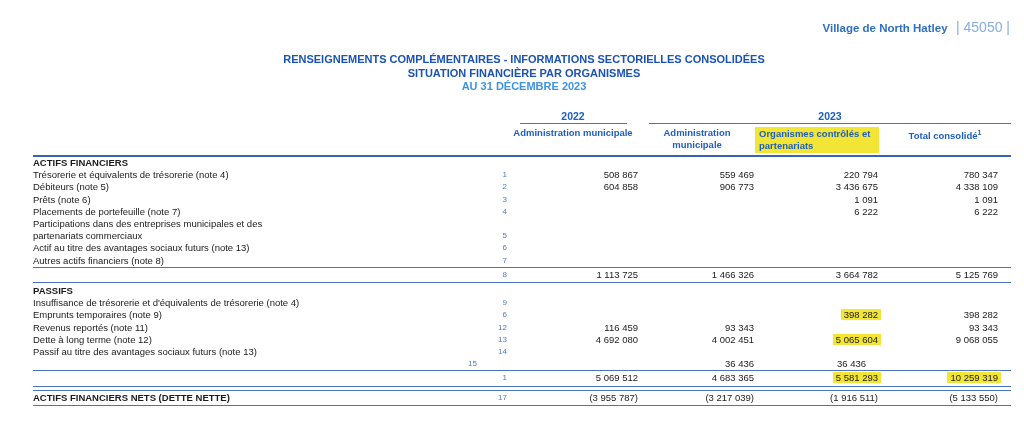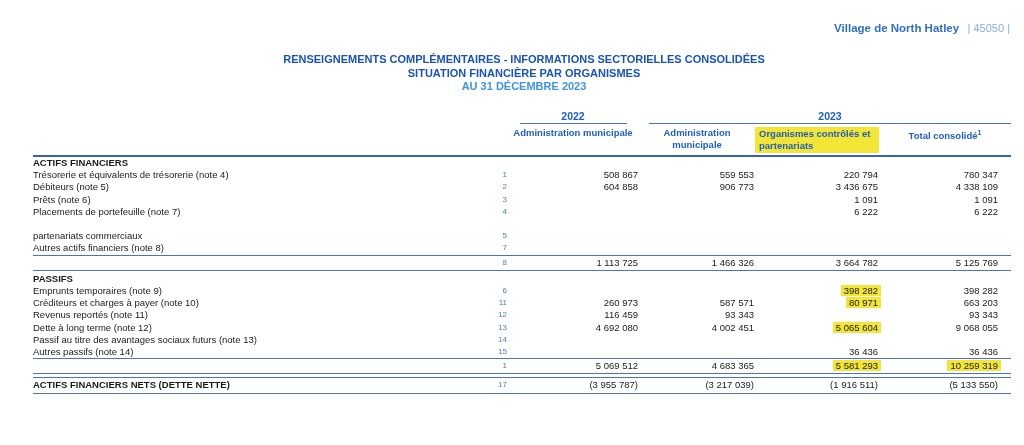--- a/index.html
+++ b/index.html
@@ -12,21 +12,21 @@
     --hl:#f2e535;
     --ink:#1a1a1a;
   }
   *{margin:0;padding:0;box-sizing:border-box;}
   html,body{background:#ffffff;}
   body{font-family:"Liberation Sans","DejaVu Sans",sans-serif;color:var(--ink);}
   .page{position:relative;width:1024px;height:445px;background:#ffffff;overflow:hidden;}
 
   .entity{position:absolute;top:18px;right:14px;white-space:nowrap;}
   .entity .name{font-weight:bold;font-size:11.5px;color:#2f6fc0;}
-  .entity .code{font-size:11px;color:#86aede;margin-left:4px;}
+  .entity .code{font-size:14px;color:#86aede;margin-left:4px;}
 
   .titles{position:absolute;top:53px;left:12px;width:100%;text-align:center;}
   .titles .t{font-weight:bold;font-size:11px;color:var(--title-blue);line-height:13.5px;}
   .titles .d{font-weight:bold;font-size:11px;color:var(--date-blue);line-height:13.5px;}
 
   .table{position:absolute;left:33px;top:108px;width:978px;}
   .grid{display:grid;grid-template-columns:444px 30px 132px 116px 124px 132px;}
 
   
   .yr-row .ycell{display:flex;justify-content:center;}
@@ -100,21 +100,21 @@
           <div class="num"></div>
           <div class="v c1"></div>
           <div class="v c2"></div>
           <div class="v c3"></div>
           <div class="v c4"></div>
         </div>
         <div class="grid row item">
           <div class="label">Trésorerie et équivalents de trésorerie (note 4)</div>
           <div class="num">1</div>
           <div class="v c1">508 867</div>
-          <div class="v c2">559 553</div>
+          <div class="v c2">559 469</div>
           <div class="v c3">220 794</div>
           <div class="v c4">780 347</div>
         </div>
         <div class="grid row item">
           <div class="label">Débiteurs (note 5)</div>
           <div class="num">2</div>
           <div class="v c1">604 858</div>
           <div class="v c2">906 773</div>
           <div class="v c3">3 436 675</div>
           <div class="v c4">4 338 109</div>
@@ -129,29 +129,38 @@
         </div>
         <div class="grid row item">
           <div class="label">Placements de portefeuille (note 7)</div>
           <div class="num">4</div>
           <div class="v c1"></div>
           <div class="v c2"></div>
           <div class="v c3">6 222</div>
           <div class="v c4">6 222</div>
         </div>
         <div class="grid row item">
+          <div class="label">Participations dans des entreprises municipales et des</div>
           <div class="num"></div>
           <div class="v c1"></div>
           <div class="v c2"></div>
           <div class="v c3"></div>
           <div class="v c4"></div>
         </div>
         <div class="grid row item">
           <div class="label">partenariats commerciaux</div>
           <div class="num">5</div>
+          <div class="v c1"></div>
+          <div class="v c2"></div>
+          <div class="v c3"></div>
+          <div class="v c4"></div>
+        </div>
+        <div class="grid row item">
+          <div class="label">Actif au titre des avantages sociaux futurs (note 13)</div>
+          <div class="num">6</div>
           <div class="v c1"></div>
           <div class="v c2"></div>
           <div class="v c3"></div>
           <div class="v c4"></div>
         </div>
         <div class="grid row item rb">
           <div class="label">Autres actifs financiers (note 8)</div>
           <div class="num">7</div>
           <div class="v c1"></div>
           <div class="v c2"></div>
@@ -168,34 +177,34 @@
         </div>
         <div class="grid row section after-gap">
           <div class="label">PASSIFS</div>
           <div class="num"></div>
           <div class="v c1"></div>
           <div class="v c2"></div>
           <div class="v c3"></div>
           <div class="v c4"></div>
         </div>
         <div class="grid row item">
+          <div class="label">Insuffisance de trésorerie et d'équivalents de trésorerie (note 4)</div>
+          <div class="num">9</div>
+          <div class="v c1"></div>
+          <div class="v c2"></div>
+          <div class="v c3"></div>
+          <div class="v c4"></div>
+        </div>
+        <div class="grid row item">
           <div class="label">Emprunts temporaires (note 9)</div>
           <div class="num">6</div>
           <div class="v c1"></div>
           <div class="v c2"></div>
           <div class="v c3"><span class="hl">398 282</span></div>
           <div class="v c4">398 282</div>
-        </div>
-        <div class="grid row item">
-          <div class="label">Créditeurs et charges à payer (note 10)</div>
-          <div class="num">11</div>
-          <div class="v c1">260 973</div>
-          <div class="v c2">587 571</div>
-          <div class="v c3"><span class="hl">80 971</span></div>
-          <div class="v c4">663 203</div>
         </div>
         <div class="grid row item">
           <div class="label">Revenus reportés (note 11)</div>
           <div class="num">12</div>
           <div class="v c1">116 459</div>
           <div class="v c2">93 343</div>
           <div class="v c3"></div>
           <div class="v c4">93 343</div>
         </div>
         <div class="grid row item">
@@ -208,21 +217,20 @@
         </div>
         <div class="grid row item">
           <div class="label">Passif au titre des avantages sociaux futurs (note 13)</div>
           <div class="num">14</div>
           <div class="v c1"></div>
           <div class="v c2"></div>
           <div class="v c3"></div>
           <div class="v c4"></div>
         </div>
         <div class="grid row item rb">
-          <div class="label">Autres passifs (note 14)</div>
           <div class="num">15</div>
           <div class="v c1"></div>
           <div class="v c2"></div>
           <div class="v c3">36 436</div>
           <div class="v c4">36 436</div>
         </div>
         <div class="grid row total rb">
           <div class="label"></div>
           <div class="num">1</div>
           <div class="v c1">5 069 512</div>

